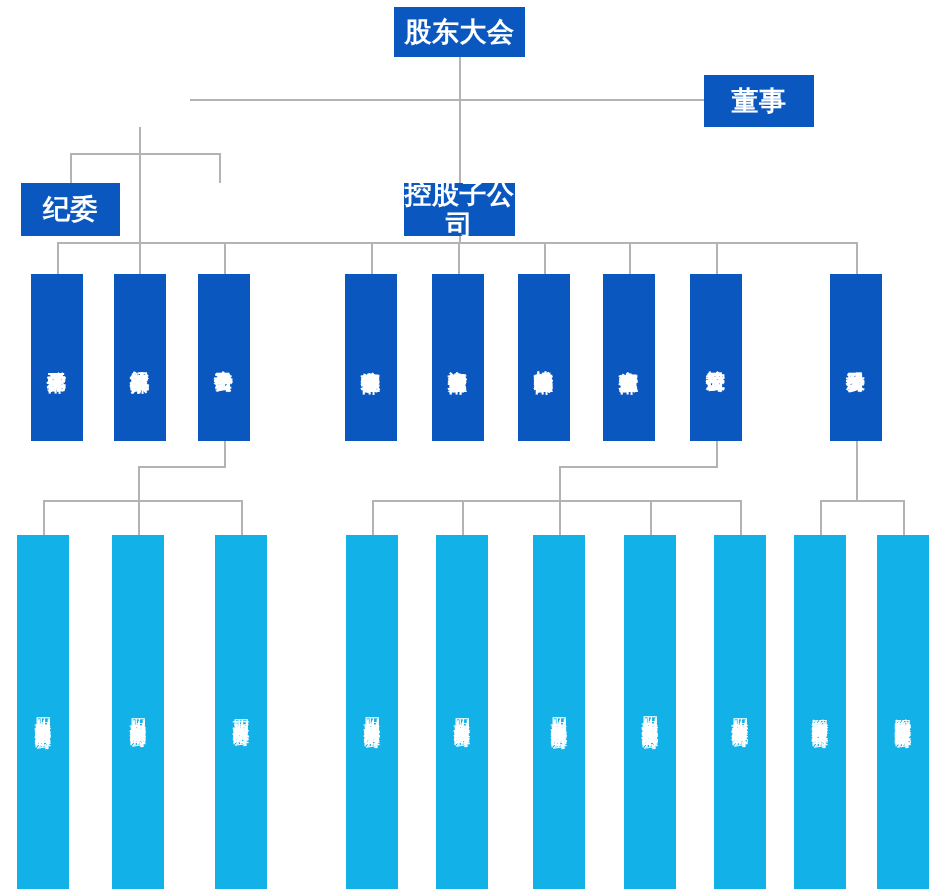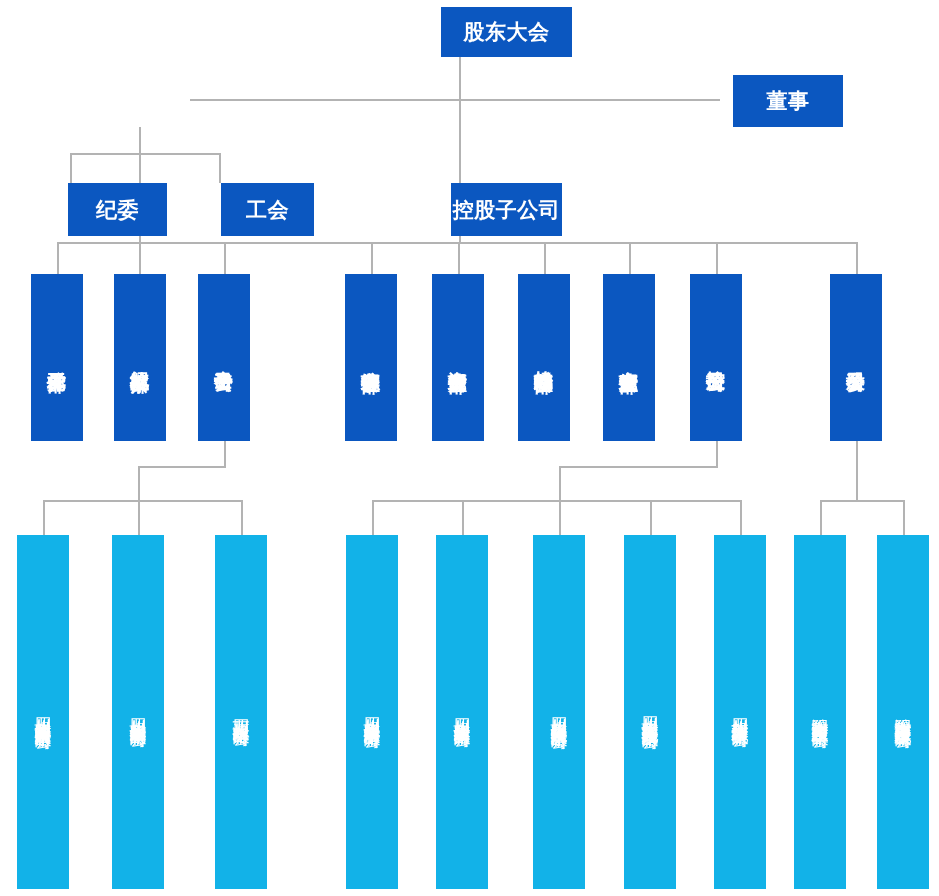--- a/index.html
+++ b/index.html
@@ -37,23 +37,22 @@
     text-align: center;
     line-height: 1.12;
     letter-spacing: 0.5px;
     z-index: 5;
   }
   .node.dark { background: #0b57c0; }
   .node.light { background: #12b2e8; }
 
   
   .node.horiz {
-    font-size: 21px;
+    font-size: 27px;
     font-weight: 700;
-    margin-left: 47px;
   }
   
   .node.vert {
     writing-mode: vertical-rl;
     text-orientation: upright;
     font-size: 19px;
     font-weight: 700;
     padding: 10px 0;
     line-height: 1.0;
   }
@@ -112,29 +111,26 @@
 
   <div class="line v" style="left:856px; top:441px; height:59px;"></div>
   <div class="line h" style="left:820px; top:500px; width:85px;"></div>
   <div class="line v" style="left:820px; top:500px; height:35px;"></div>
   <div class="line v" style="left:903px; top:500px; height:35px;"></div>
 
   <div class="node dark horiz" style="left:394px; top:7px; width:131px; height:50px;">
     <span class="label">股东大会</span>
   </div>
 
-  <div class="node dark horiz" style="left:686px; top:75px; width:110px; height:52px;">
+  <div class="node dark horiz" style="left:704px; top:75px; width:110px; height:52px;">
     <span class="label">董事</span>
   </div>
 
   <div class="node dark horiz" style="left:21px; top:183px; width:99px; height:53px;">
     <span class="label">纪委</span>
-  </div>
-  <div class="node dark horiz" style="left:174px; top:183px; width:93px; height:53px;">
-    <span class="label">工会</span>
   </div>
   <div class="node dark horiz" style="left:404px; top:183px; width:111px; height:53px;">
     <span class="label">控股子公司</span>
   </div>
 
   <div class="node dark vert" style="left:31px; top:274px; width:52px; height:167px;">
     <span class="label">党群工作部</span>
   </div>
   <div class="node dark vert" style="left:114px; top:274px; width:52px; height:167px;">
     <span class="label">纪检监察部</span>

